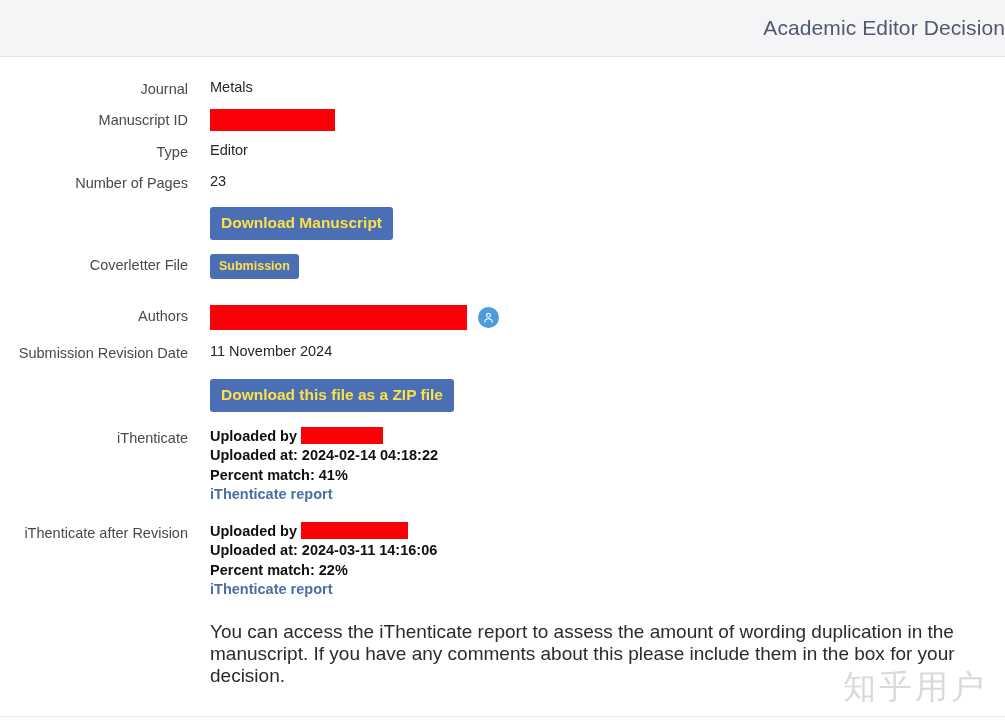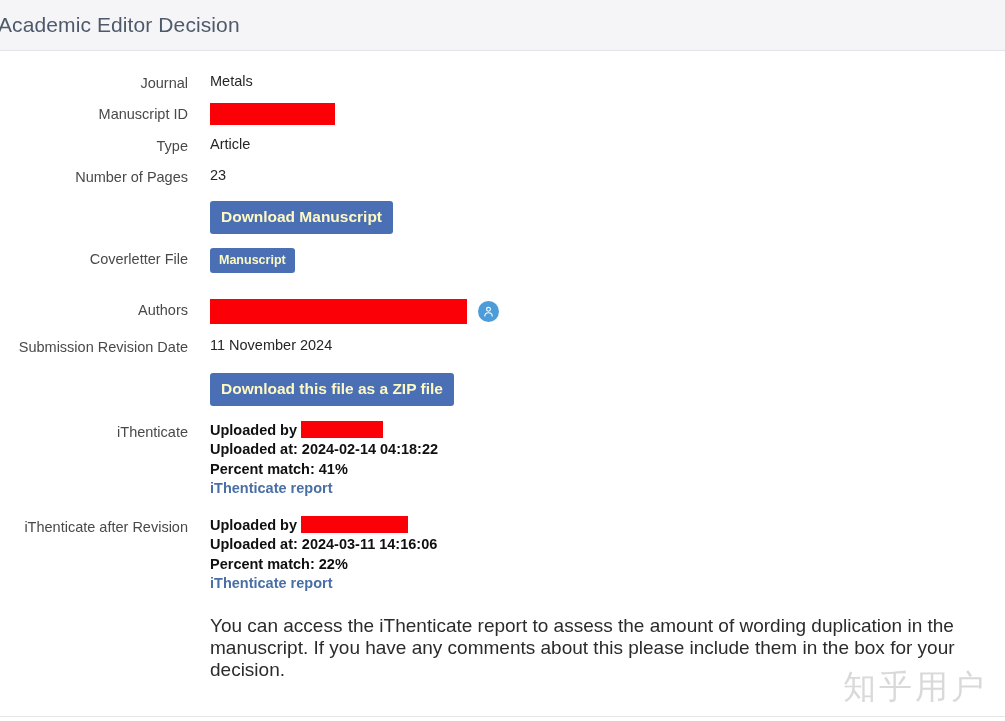--- a/index.html
+++ b/index.html
@@ -11,26 +11,27 @@
     height: 721px;
     background: #ffffff;
     font-family: "Liberation Sans", sans-serif;
     color: #2f2f2f;
     overflow: hidden;
     position: relative;
   }
 
   
   .page-header {
-    height: 51px;
+    height: 57px;
     background: #f5f5f7;
     border-bottom: 1px solid #e4e4e8;
     display: flex;
     align-items: center;
     box-sizing: border-box;
+    justify-content: flex-end;
   }
   .page-header-title {
     font-size: 21px;
     color: #4e5a6b;
     letter-spacing: 0.1px;
     margin-left: -2px;
     white-space: nowrap;
   }
 
   
@@ -100,21 +101,21 @@
     align-items: center;
     justify-content: center;
     flex: 0 0 21px;
   }
   .avatar-icon svg { display: block; }
 
   
   .btn {
     display: inline-block;
     background: #4a6fb5;
-    color: #fef9c3;
+    color: #fde047;
     border: none;
     border-radius: 3px;
     font-family: "Liberation Sans", sans-serif;
     font-weight: bold;
     cursor: pointer;
     white-space: nowrap;
     line-height: 1;
   }
   .btn-download-manuscript {
     font-size: 15.5px;
@@ -208,40 +209,40 @@
 
   <div class="form-row">
     <div class="row-label">Manuscript ID</div>
     <div class="row-value">
       <span class="redacted redacted-id"></span>
     </div>
   </div>
 
   <div class="form-row">
     <div class="row-label">Type</div>
-    <div class="row-value">Article</div>
+    <div class="row-value">Editor</div>
   </div>
 
 
   <div class="form-row" style="margin-bottom:14px;">
     <div class="row-label">Number of Pages</div>
     <div class="row-value">23</div>
   </div>
 
   <div class="btn-row" style="margin-bottom:14px;">
     <div class="row-label"></div>
     <div class="row-value">
       <button class="btn btn-download-manuscript">Download Manuscript</button>
     </div>
   </div>
 
   <div class="btn-row" style="margin-bottom:26px;">
     <div class="row-label">Coverletter File</div>
     <div class="row-value">
-      <button class="btn btn-coverletter">Manuscript</button>
+      <button class="btn btn-coverletter">Submission</button>
     </div>
   </div>
 
   <div class="form-row" style="margin-bottom:12px;">
     <div class="row-label">Authors</div>
     <div class="row-value">
       <div class="authors-wrap">
         <div class="authors-bar-wrap">
           <span class="redacted redacted-authors"></span>
         </div>

